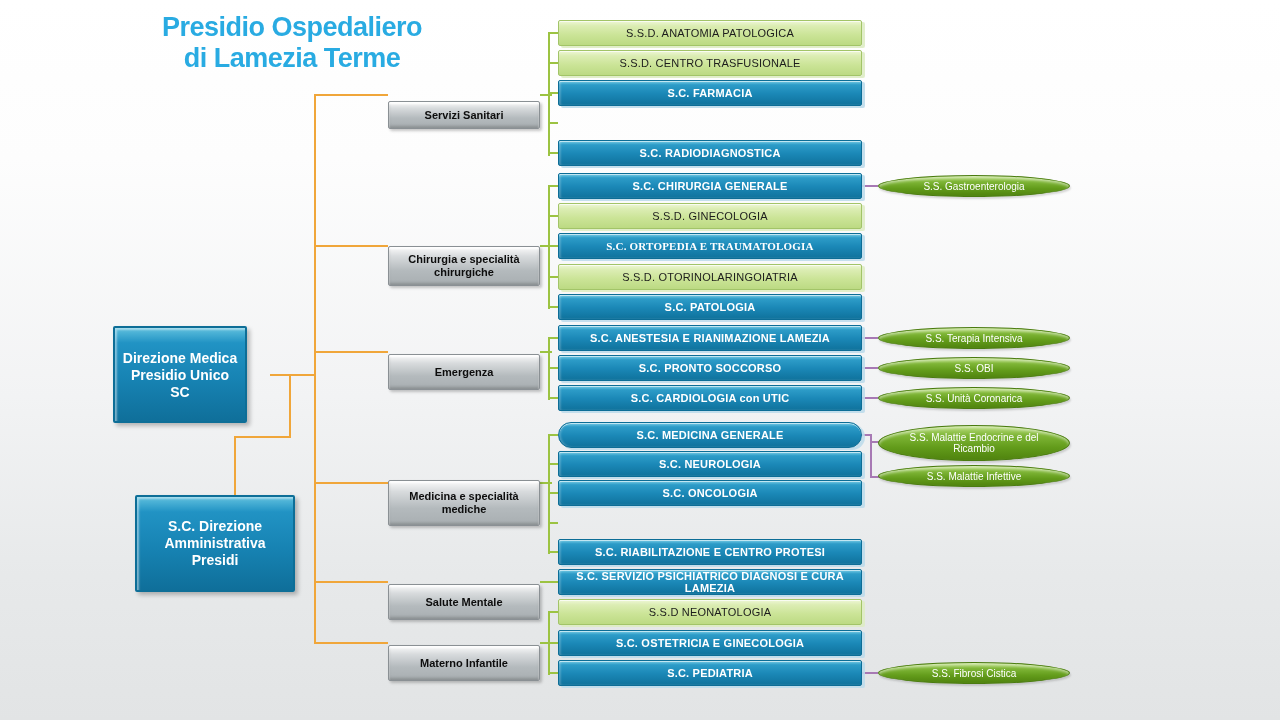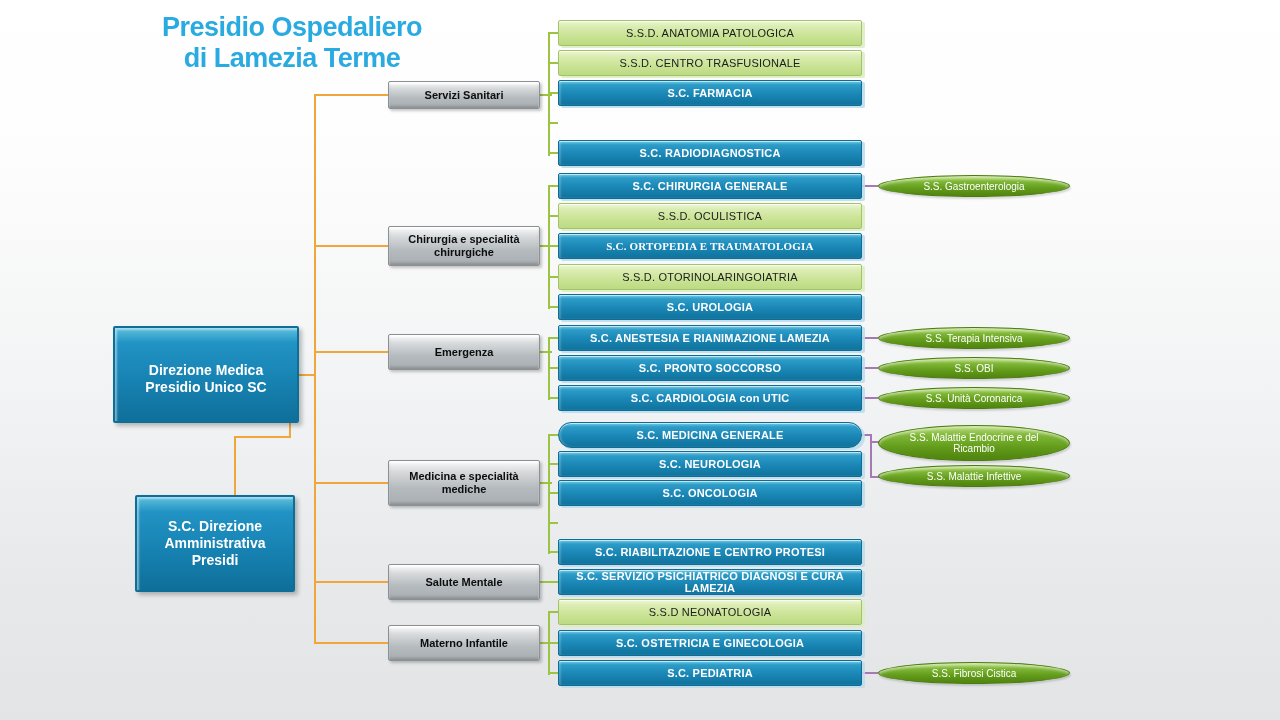--- a/index.html
+++ b/index.html
@@ -24,20 +24,21 @@
   .ssd{
     background:linear-gradient(180deg,#eef7d6 0%,#dcedb4 20%,#cbe497 58%,#bcda83 100%);
     border:1px solid #a2c468;color:#1c1c1c;font-weight:500;
     box-shadow:inset 0 1px 0 rgba(255,255,255,.7),3px 2px 0 rgba(222,236,196,.9);
   }
   .cat{
     left:388px;width:152px;font-size:11px;font-weight:bold;color:#0d0d0d;line-height:13px;padding:2px 8px;
     background:linear-gradient(180deg,#fbfbfb 0%,#d8dbdd 24%,#b4babd 62%,#a8aeb1 100%);
     border:1px solid #8a9094;
     box-shadow:inset 0 2px 2px rgba(255,255,255,.85),inset 0 -2px 3px rgba(0,0,0,.18),2px 2px 3px rgba(0,0,0,.22);
+    margin-top:20px;
   }
   .root{
     background:linear-gradient(180deg,#5fc0de 0%,#2193c4 16%,#1783b3 55%,#0f6f9a 100%);
     border:2px solid #0d6e97;color:#ffffff;font-weight:bold;font-size:14px;line-height:17px;
     box-shadow:inset 2px 2px 2px rgba(255,255,255,.45),3px 3px 4px rgba(0,0,0,.25);
     padding:4px 6px;
   }
   .ellipse{
     left:878px;width:192px;height:22px;border-radius:50%;
     background:linear-gradient(180deg,#b9dd7b 0%,#7fb637 28%,#639c1b 62%,#4f830e 100%);
@@ -112,40 +113,40 @@
   <div class="line p" style="left:862px;top:185px;width:16px;height:2px;"></div>
   <div class="line p" style="left:862px;top:337px;width:16px;height:2px;"></div>
   <div class="line p" style="left:862px;top:367px;width:16px;height:2px;"></div>
   <div class="line p" style="left:862px;top:397px;width:16px;height:2px;"></div>
   <div class="line p" style="left:862px;top:434px;width:10px;height:2px;"></div>
   <div class="line p" style="left:870px;top:434px;width:2px;height:44px;"></div>
   <div class="line p" style="left:870px;top:441px;width:10px;height:2px;"></div>
   <div class="line p" style="left:870px;top:476px;width:10px;height:2px;"></div>
   <div class="line p" style="left:862px;top:672px;width:16px;height:2px;"></div>
 
-  <div class="box root" style="left:113px;top:326px;width:186px;height:97px;align-items:flex-start;padding-top:34px;">Direzione Medica Presidio Unico SC</div>
+  <div class="box root" style="left:113px;top:326px;width:134px;height:97px;align-items:flex-start;padding-top:22px;">Direzione Medica Presidio Unico SC</div>
   <div class="box root" style="left:135px;top:495px;width:160px;height:97px;">S.C. Direzione Amministrativa Presidi</div>
 
   <div class="box cat" style="top:81px;height:28px;">Servizi Sanitari</div>
   <div class="box cat" style="top:226px;height:40px;">Chirurgia e specialità chirurgiche</div>
   <div class="box cat" style="top:334px;height:36px;">Emergenza</div>
   <div class="box cat" style="top:460px;height:46px;">Medicina e specialità mediche</div>
   <div class="box cat" style="top:564px;height:36px;">Salute Mentale</div>
   <div class="box cat" style="top:625px;height:36px;">Materno Infantile</div>
 
   <div class="box dept ssd" style="top:20px;">S.S.D. ANATOMIA PATOLOGICA</div>
   <div class="box dept ssd" style="top:50px;">S.S.D. CENTRO TRASFUSIONALE</div>
   <div class="box dept sc" style="top:80px;">S.C. FARMACIA</div>
   <div class="box dept sc" style="top:140px;">S.C. RADIODIAGNOSTICA</div>
 
   <div class="box dept sc" style="top:173px;">S.C. CHIRURGIA GENERALE</div>
-  <div class="box dept ssd" style="top:203px;">S.S.D. OCULISTICA</div>
+  <div class="box dept ssd" style="top:203px;">S.S.D. GINECOLOGIA</div>
   <div class="box dept sc" style="top:233px;font-family:Liberation Serif, serif;">S.C. ORTOPEDIA E TRAUMATOLOGIA</div>
   <div class="box dept ssd" style="top:264px;">S.S.D. OTORINOLARINGOIATRIA</div>
-  <div class="box dept sc" style="top:294px;">S.C. UROLOGIA</div>
+  <div class="box dept sc" style="top:294px;">S.C. PATOLOGIA</div>
 
   <div class="box dept sc" style="top:325px;">S.C. ANESTESIA E RIANIMAZIONE LAMEZIA</div>
   <div class="box dept sc" style="top:355px;">S.C. PRONTO SOCCORSO</div>
   <div class="box dept sc" style="top:385px;">S.C. CARDIOLOGIA con UTIC</div>
 
   <div class="box dept sc" style="top:422px;border-radius:13px;">S.C. MEDICINA GENERALE</div>
   <div class="box dept sc" style="top:451px;">S.C. NEUROLOGIA</div>
   <div class="box dept sc" style="top:480px;">S.C. ONCOLOGIA</div>
   <div class="box dept sc" style="top:539px;">S.C. RIABILITAZIONE E CENTRO PROTESI</div>
 

